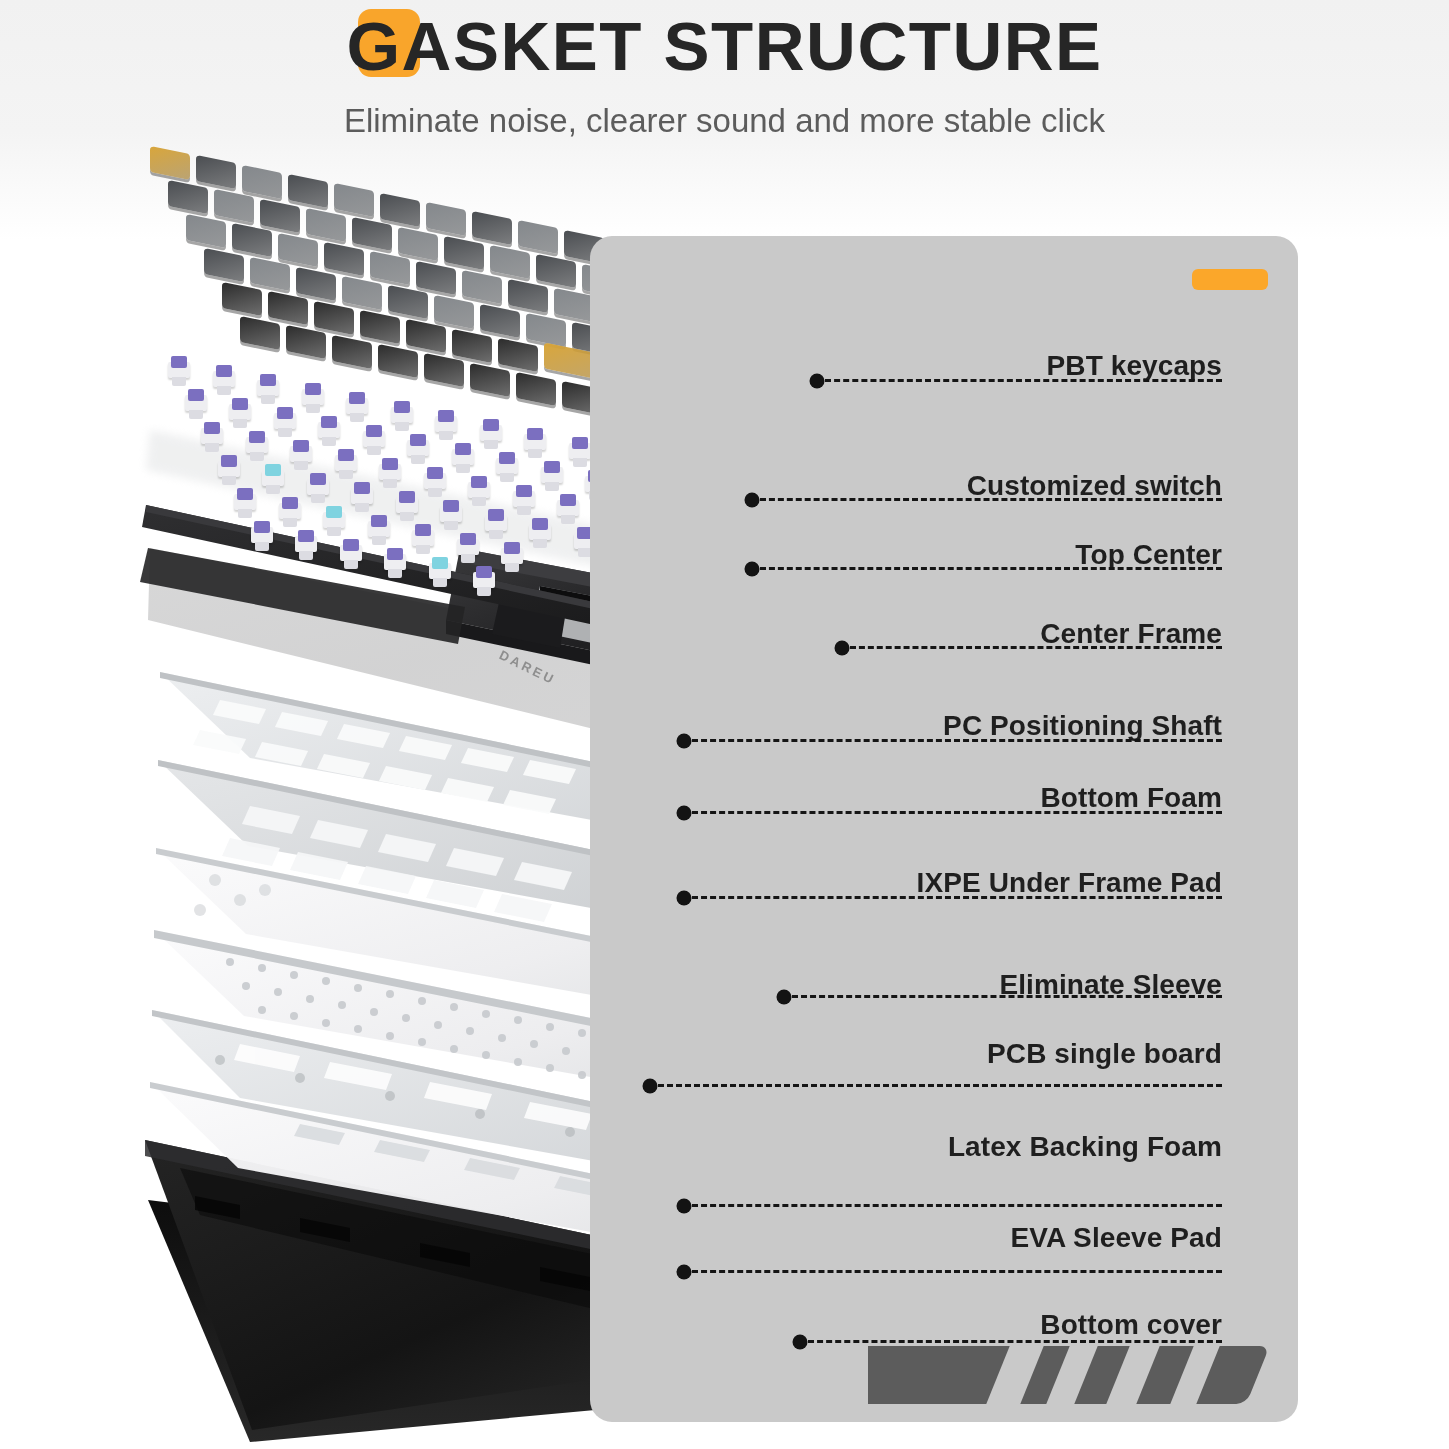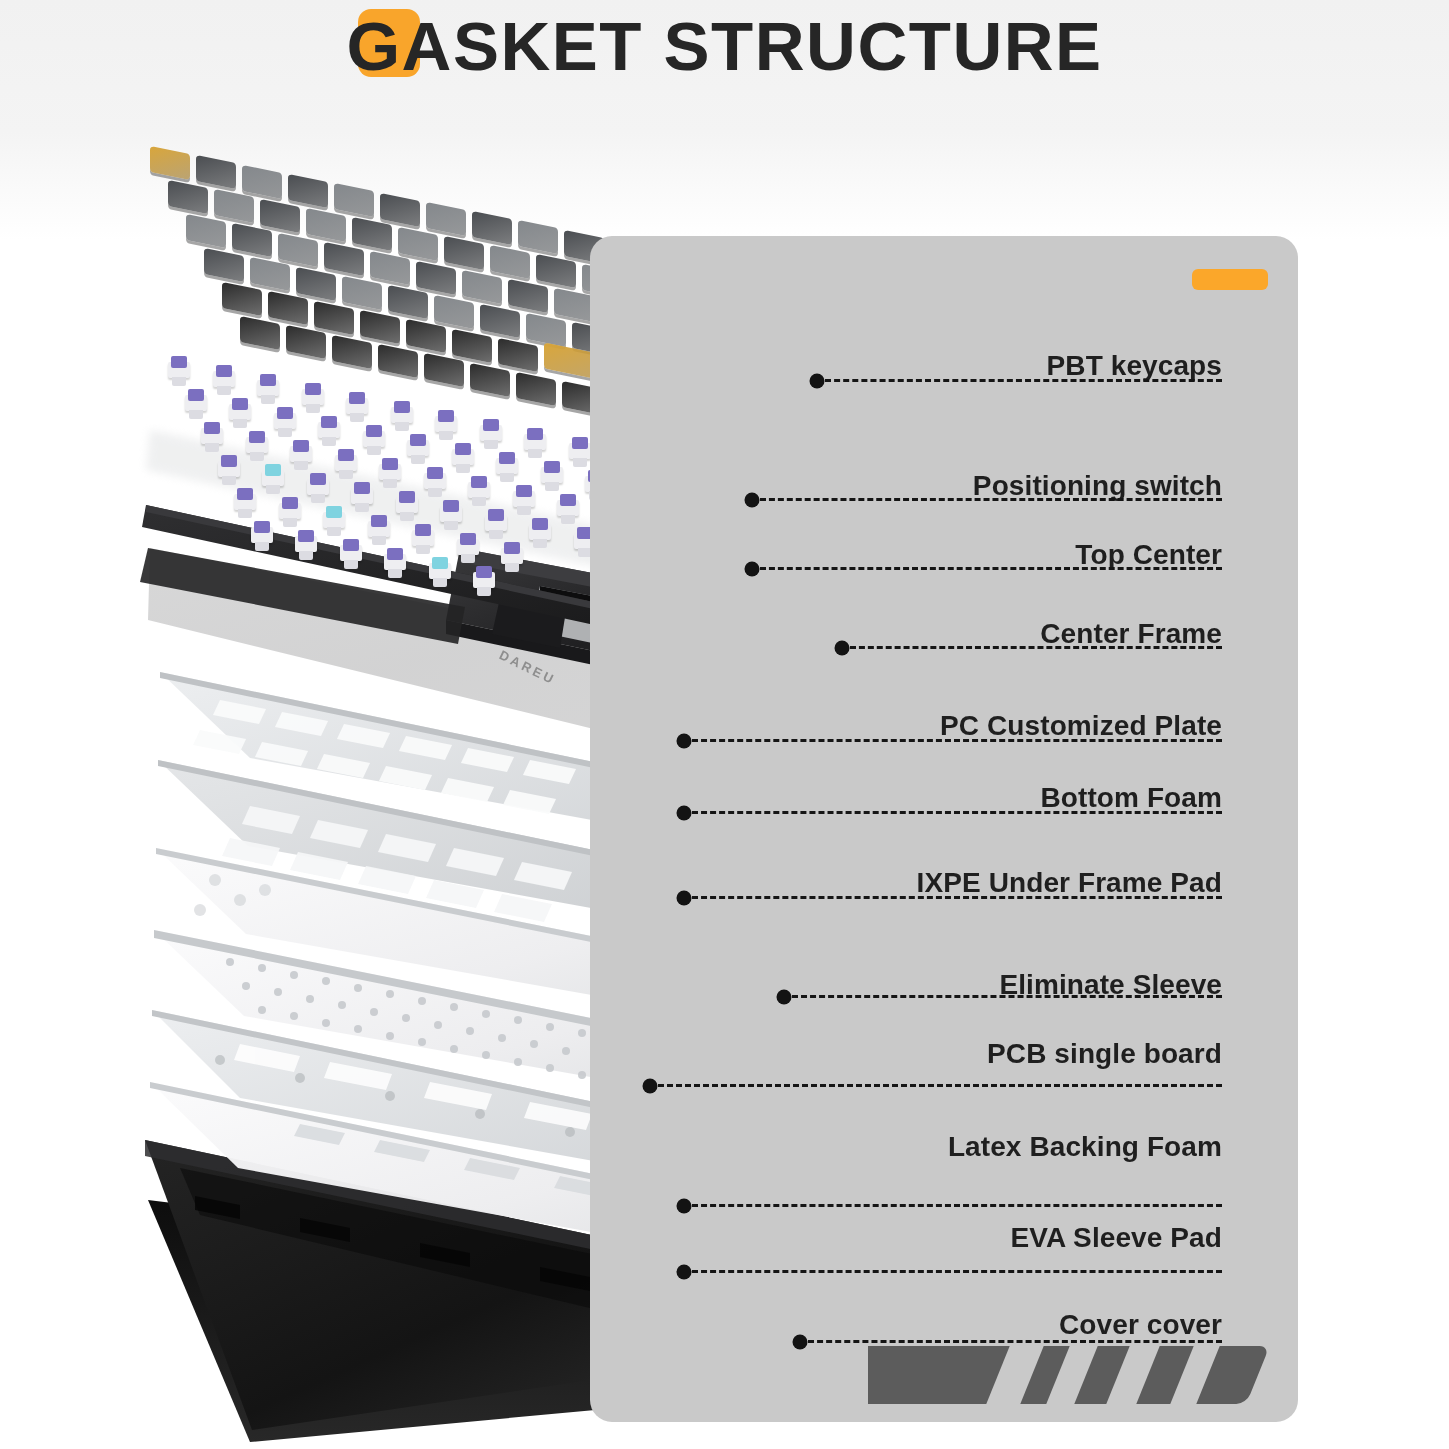--- a/index.html
+++ b/index.html
@@ -785,46 +785,47 @@
     <div class="stripe s4"></div>
   </div>
 </div>
 
 <div id="header">
   <div id="title-badge"></div>
   <div id="title-row">
     <div id="title">GASKET STRUCTURE</div>
   </div>
   <div id="subtitle">
+    <div>Eliminate noise, clearer sound and more stable click</div>
   </div>
 </div>
 
 <div id="callouts">
     <div class="callout" style="top: 0px;">
       <div class="label" style="top: 383px; right: 227px;">PBT keycaps</div>
       <div class="leader" style="top: 379px; left: 825px; width: 397px;"></div>
       <div class="dot" style="top: 381px; left: 817px;"></div>
     </div>
     <div class="callout" style="top: 0px;">
-      <div class="label" style="top: 503px; right: 227px;">Positioning switch</div>
+      <div class="label" style="top: 503px; right: 227px;">Customized switch</div>
       <div class="leader" style="top: 498px; left: 760px; width: 462px;"></div>
       <div class="dot" style="top: 500px; left: 752px;"></div>
     </div>
     <div class="callout" style="top: 0px;">
       <div class="label" style="top: 572px; right: 227px;">Top Center</div>
       <div class="leader" style="top: 567px; left: 760px; width: 462px;"></div>
       <div class="dot" style="top: 569px; left: 752px;"></div>
     </div>
     <div class="callout" style="top: 0px;">
       <div class="label" style="top: 651px; right: 227px;">Center Frame</div>
       <div class="leader" style="top: 646px; left: 850px; width: 372px;"></div>
       <div class="dot" style="top: 648px; left: 842px;"></div>
     </div>
     <div class="callout" style="top: 0px;">
-      <div class="label" style="top: 743px; right: 227px;">PC Customized Plate</div>
+      <div class="label" style="top: 743px; right: 227px;">PC Positioning Shaft</div>
       <div class="leader" style="top: 739px; left: 692px; width: 530px;"></div>
       <div class="dot" style="top: 741px; left: 684px;"></div>
     </div>
     <div class="callout" style="top: 0px;">
       <div class="label" style="top: 815px; right: 227px;">Bottom Foam</div>
       <div class="leader" style="top: 811px; left: 692px; width: 530px;"></div>
       <div class="dot" style="top: 813px; left: 684px;"></div>
     </div>
     <div class="callout" style="top: 0px;">
       <div class="label" style="top: 900px; right: 227px;">IXPE Under Frame Pad</div>
@@ -845,17 +846,17 @@
       <div class="label" style="top: 1164px; right: 227px;">Latex Backing Foam</div>
       <div class="leader" style="top: 1204px; left: 692px; width: 530px;"></div>
       <div class="dot" style="top: 1206px; left: 684px;"></div>
     </div>
     <div class="callout" style="top: 0px;">
       <div class="label" style="top: 1255px; right: 227px;">EVA Sleeve Pad</div>
       <div class="leader" style="top: 1270px; left: 692px; width: 530px;"></div>
       <div class="dot" style="top: 1272px; left: 684px;"></div>
     </div>
     <div class="callout" style="top: 0px;">
-      <div class="label" style="top: 1342px; right: 227px;">Cover cover</div>
+      <div class="label" style="top: 1342px; right: 227px;">Bottom cover</div>
       <div class="leader" style="top: 1340px; left: 808px; width: 414px;"></div>
       <div class="dot" style="top: 1342px; left: 800px;"></div>
     </div>
   </div>
 
 </body></html>

